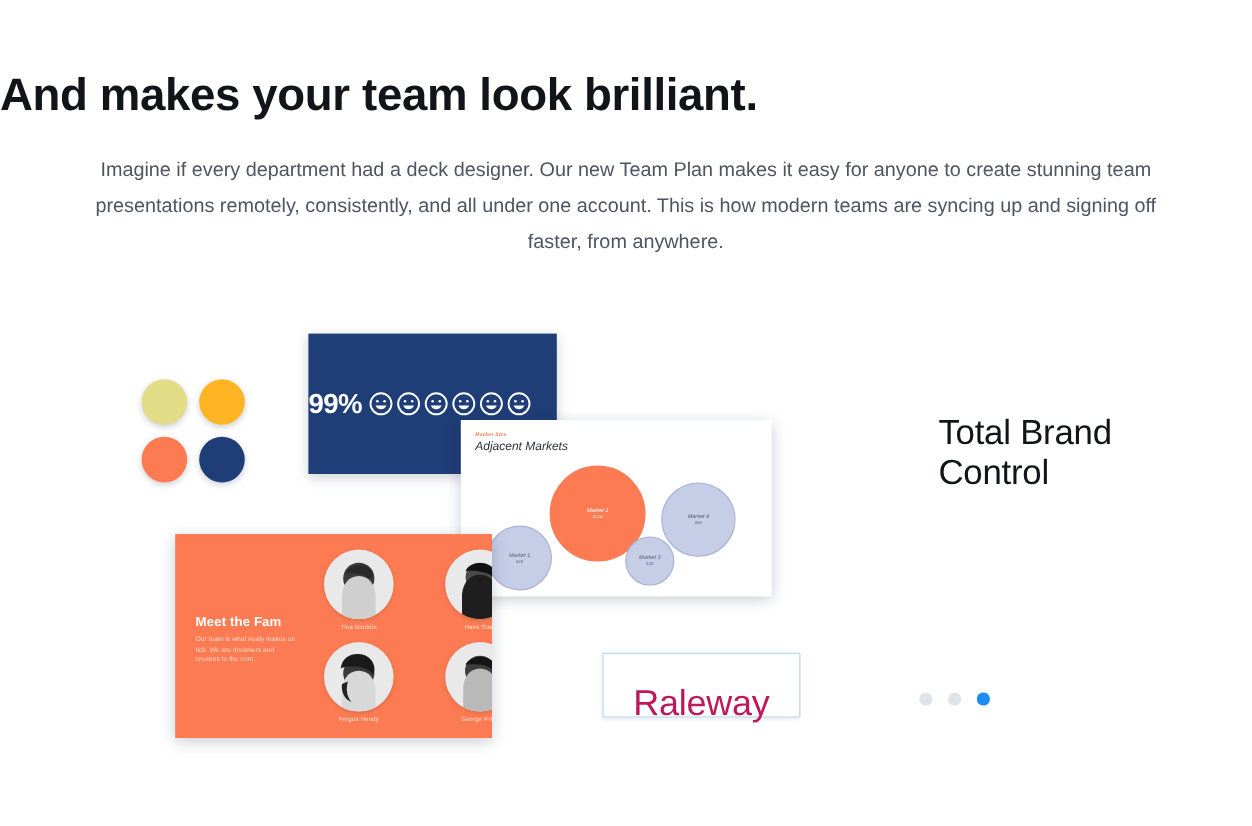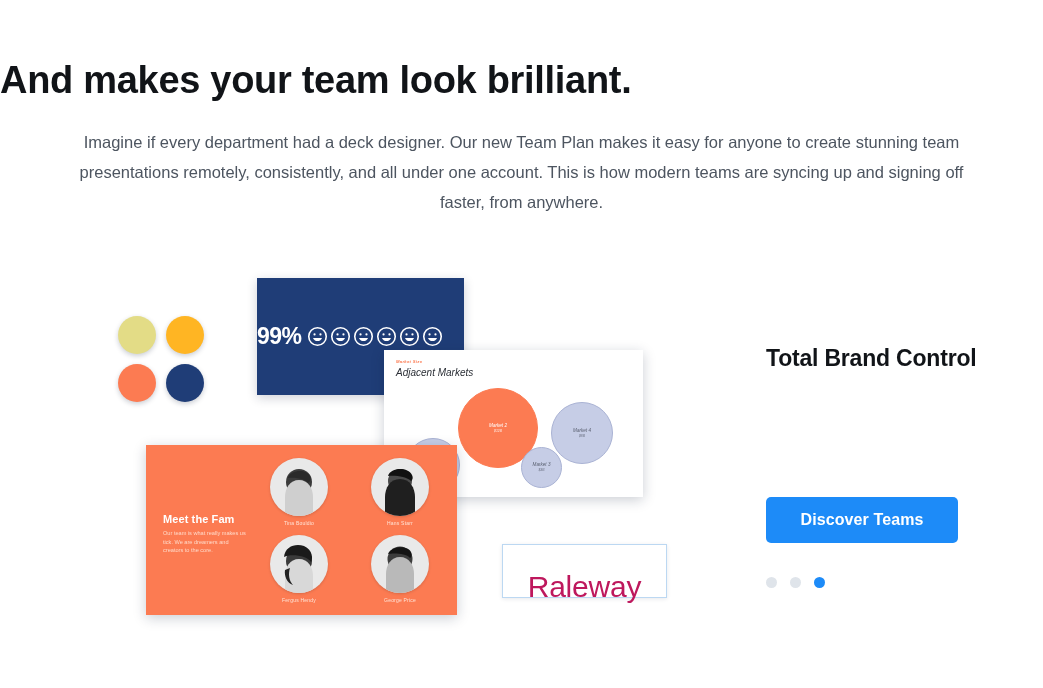--- a/index.html
+++ b/index.html
@@ -81,21 +81,21 @@
     display:flex;flex-direction:column;align-items:center;justify-content:center;
     color:#5a6070;
   }
   .bub .bl{font-size:4.6px;line-height:6px;}
   .bub .bv{font-size:3.4px;line-height:5px;opacity:.85;}
   .bub.lav{background:#c6cde6;border:1px solid #aab3d4;}
   .bub.org{background:#fc7b52;color:#ffffff;border:1px solid #fc7b52;}
 
   
   .slide-orange{
-    position:absolute;left:146px;top:195px;width:311px;height:170px;
+    position:absolute;left:146px;top:195px;width:264px;height:170px;
     background:#fc7b52;
     box-shadow:0 3px 12px rgba(20,30,60,.22);
     overflow:hidden;
   }
   .of-title{
     position:absolute;left:17px;top:68px;
     color:#ffffff;font-weight:bold;font-size:11px;letter-spacing:.1px;
   }
   .of-body{
     position:absolute;left:17px;top:84px;width:84px;
@@ -121,22 +121,22 @@
     position:absolute;left:502px;top:294px;width:163px;height:52px;
     background:#ffffff;border:1.6px solid #bcd8f2;
     display:flex;align-items:center;justify-content:center;
     box-shadow:0 1px 4px rgba(20,30,60,.10);
   }
   .fontcard span{font-size:30px;color:#be185d;letter-spacing:-0.2px;margin-top:31px;}
 
   
   .panel{position:absolute;left:766px;top:345px;width:260px;}
   .panel-title{
-    font-size:23px;font-weight:bold;color:#111418;letter-spacing:-0.2px;
-    margin:0 0 18px 0;
+    font-size:29px;font-weight:normal;color:#111418;letter-spacing:-0.2px;
+    margin:0 0 18px 16px;
   }
   .panel-sub{
     font-size:15.5px;line-height:25px;color:#2f3742;margin:0;
     width:215px;
   }
   .cta{
     position:absolute;left:0;top:152px;
     width:192px;height:46px;border:none;border-radius:5px;
     background:#1d8bf8;color:#ffffff;
     font-family:"Liberation Sans", sans-serif;
@@ -279,21 +279,20 @@
         </div>
     </div>
 
     <div class="fontcard">
       <span>Raleway</span>
     </div>
   </div>
 
   <div class="panel">
     <div class="panel-title">Total Brand Control</div>
-    <button class="cta">Discover Teams</button>
     <div class="dots" id="dot-host">
         <div class="dot"></div>
         <div class="dot"></div>
         <div class="dot active"></div>
       </div>
   </div>
 
 </div>
 
 </body></html>

